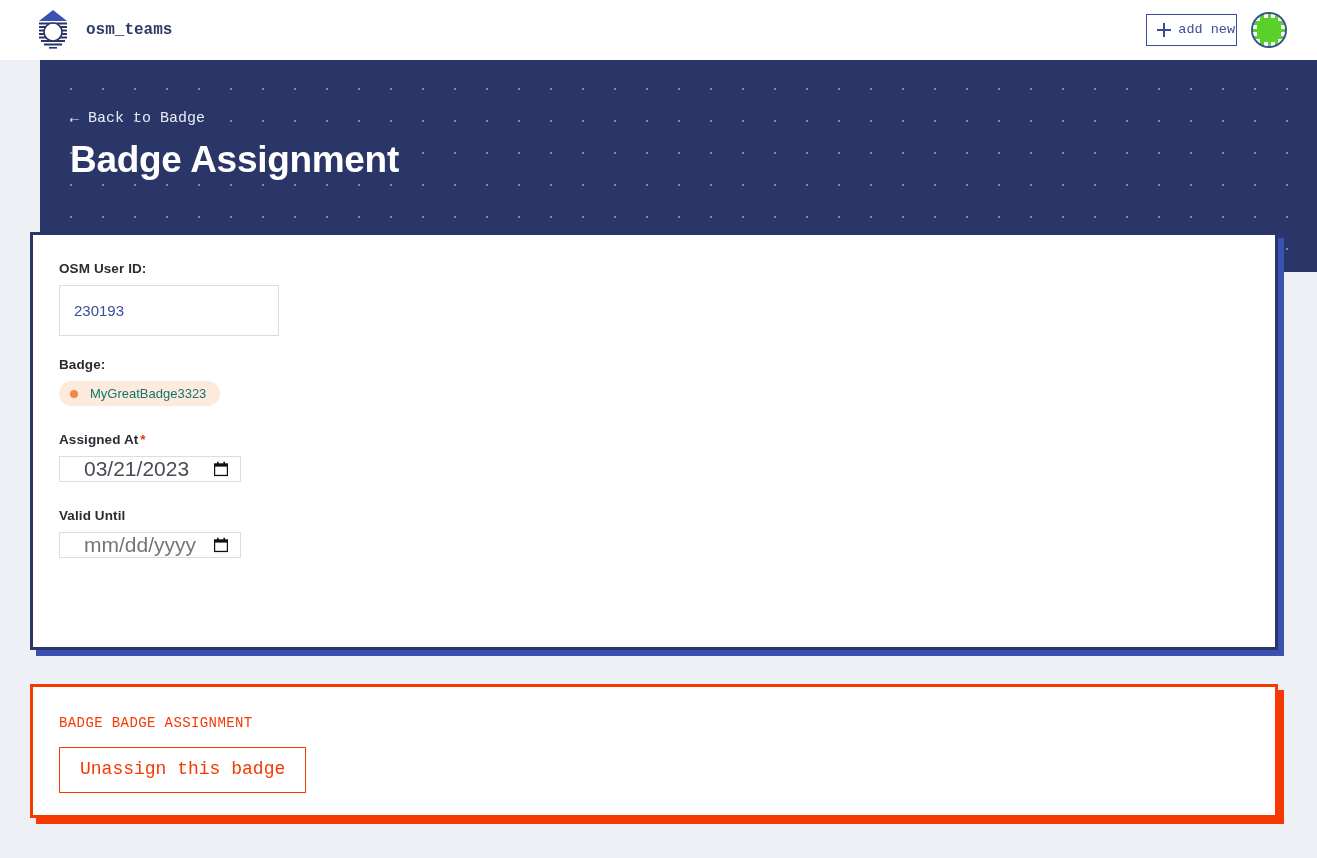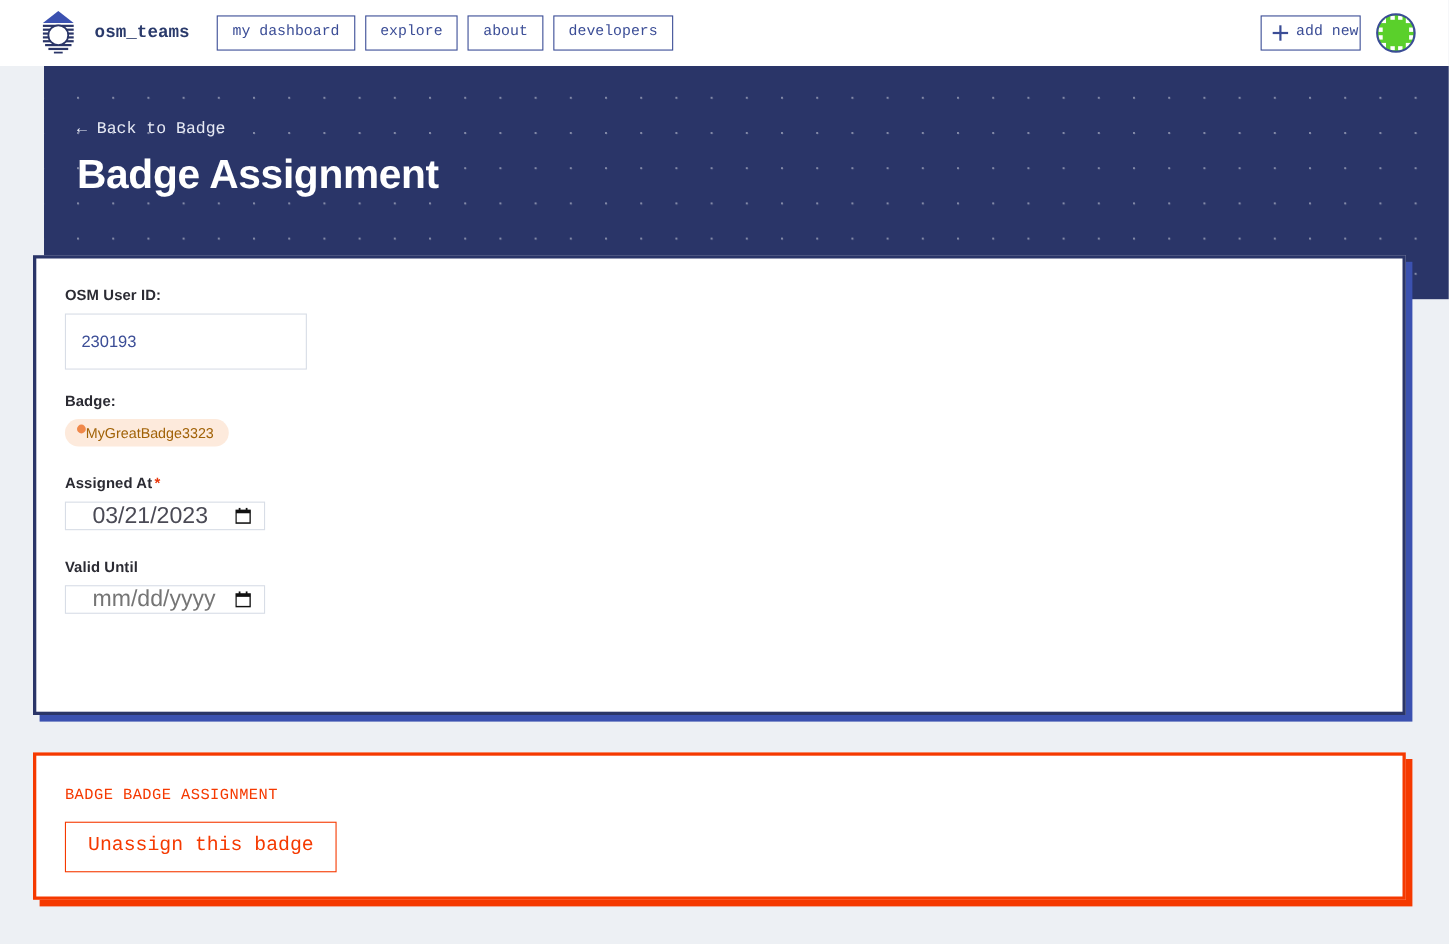--- a/index.html
+++ b/index.html
@@ -195,28 +195,28 @@
     font-size: 15px;
     color: #3b4d96;
     padding: 0 14px;
     outline: none;
   }
 
   .badge-group { margin-top: 21px; }
 
   .badge-pill {
     display: inline-flex;
-    align-items: flex-start;
-    gap: 0;
+    align-items: center;
+    gap: 12px;
     background: #fdeadc;
     border-radius: 14px;
     padding: 5px 14px 5px 11px;
     font-family: "Liberation Sans", sans-serif;
     font-size: 13px;
-    color: #a16207;
+    color: #0f766e;
     cursor: pointer;
   }
 
   .badge-dot {
     width: 8px; height: 8px;
     border-radius: 50%;
     background: #f0884a;
     flex: 0 0 auto;
   }
 
@@ -335,26 +335,20 @@
             <rect x="14" y="36.5" width="18" height="2"></rect>
             <rect x="19" y="40" width="8" height="1.6"></rect>
           </g>
           <circle cx="23" cy="25" r="9" fill="#ffffff"></circle>
           <circle cx="23" cy="25" r="9" fill="none" stroke="#2a3568" stroke-width="1.6"></circle>
         </svg>
       </span>
       <span class="brand-name">osm_teams</span>
     </a>
 
-    <nav class="nav">
-      <button class="nav-btn">my dashboard</button>
-      <button class="nav-btn">explore</button>
-      <button class="nav-btn">about</button>
-      <button class="nav-btn">developers</button>
-    </nav>
 
     <div class="header-right">
       <button class="add-new-btn">
         <span class="plus-icon"></span>
         <span>add new</span>
       </button>
       <div class="avatar">
         <svg viewBox="0 0 32 32" aria-hidden="true">
           <rect width="32" height="32" fill="#5ad02b"></rect>
           <g fill="#ffffff">

